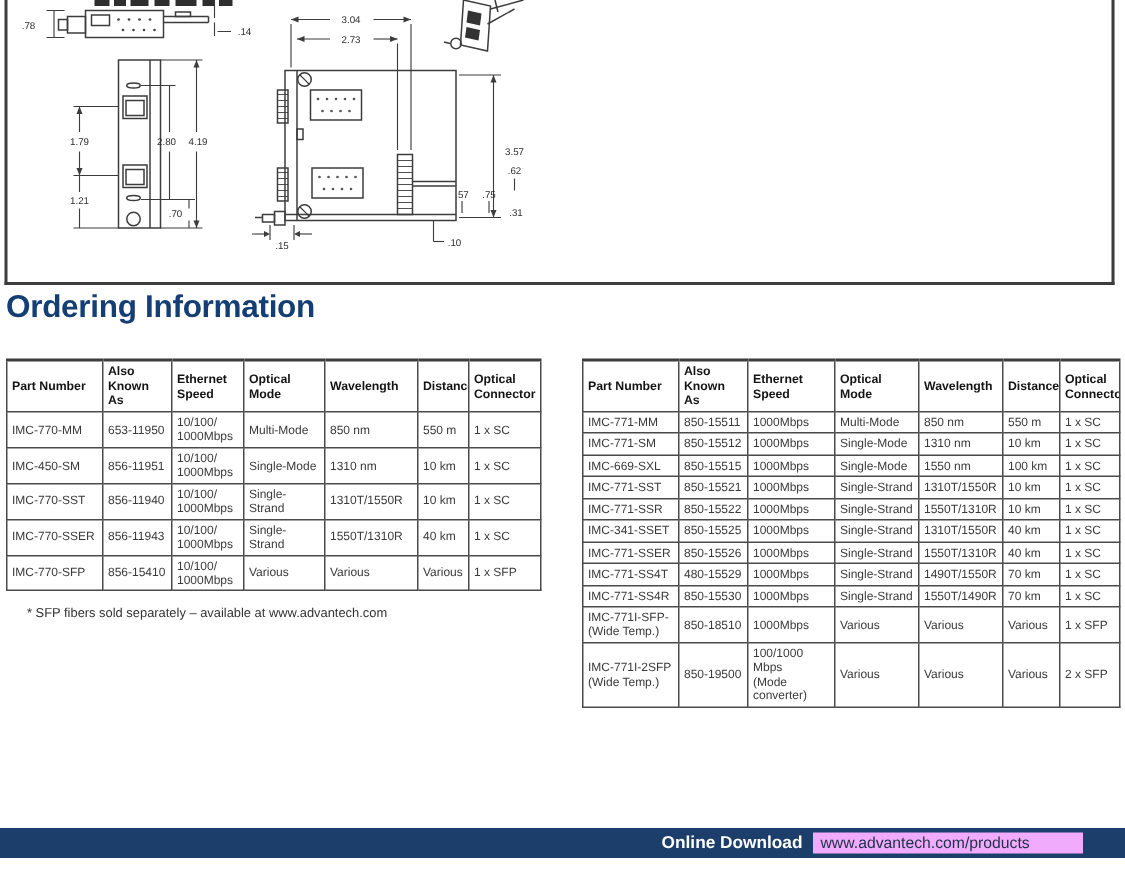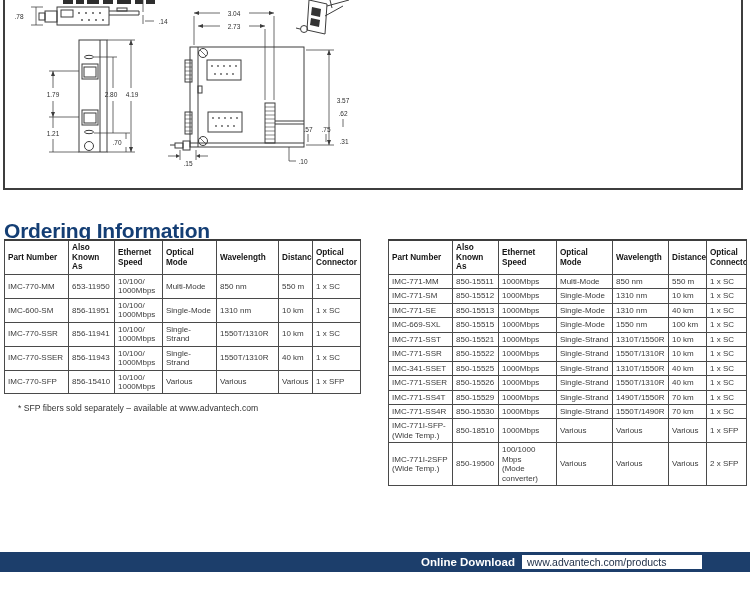--- a/index.html
+++ b/index.html
@@ -6,42 +6,42 @@
   body{
     width:750px;height:591px;position:relative;overflow:hidden;
     background:#ffffff;font-family:"Liberation Sans",sans-serif;
   }
   .drawing-box{
     position:absolute;left:3px;top:0;width:740px;height:190px;
     box-sizing:border-box;border:2px solid #3d3d3d;border-top:none;background:#fff;
   }
   .drawing-box svg{display:block}
   .page-title{
-    position:absolute;left:4px;top:219px;
+    position:absolute;left:4px;top:193px;
     font-size:21px;font-weight:bold;color:var(--accent,#143e74);
     letter-spacing:-0.2px;
   }
   table.otable{position:absolute;border-collapse:collapse;table-layout:fixed;background:#fff}
   table.otable th,table.otable td{
     border:1px solid #4a4a4a;font-size:8px;line-height:1.18;
     padding:2px 3px;white-space:pre-line;color:#3a3a3a;vertical-align:middle;
     text-align:left;overflow:hidden;
   }
   table.otable th{font-weight:bold;color:#141414;font-size:8.2px;border-top:2px solid #3d3d3d;}
   .t-left{left:4px;top:239px;width:356px}
   .t-right{left:388px;top:239px;width:358px}
   .footnotes{position:absolute;left:18px;top:402px;font-size:8.6px;color:#333;line-height:1.4}
   .footer-bar{
     position:absolute;left:0;top:552px;width:750px;height:20px;
     background:var(--bar,#1c3e6b);display:flex;align-items:center;
-    justify-content:flex-end;gap:7px;padding-right:48px;box-sizing:border-box;
+    justify-content:flex-end;gap:7px;padding-right:28px;box-sizing:border-box;
   }
   .footer-label{color:#fff;font-weight:bold;font-size:11.5px;white-space:nowrap}
   .url-box{
-    background:#ffffff;width:170px;height:14px;display:flex;align-items:center;
+    background:#f0abfc;width:170px;height:14px;display:flex;align-items:center;
     padding:0 5px;font-size:10.5px;color:#22324a;
   }
   svg text{font-family:"Liberation Sans",sans-serif;font-size:6.5px;fill:#2e2e2e}
 </style>
 </head>
 <body>
 
 <div class="drawing-box">
   <svg viewBox="0 0 735 186" width="735" height="186">
     <g stroke="#3c3c3c" fill="none" stroke-width="1">
@@ -309,36 +309,36 @@
         <td>IMC-770-MM</td>
         <td>653-11950</td>
         <td>10/100/
 1000Mbps</td>
         <td>Multi-Mode</td>
         <td>850 nm</td>
         <td>550 m</td>
         <td>1 x SC</td>
       </tr>
       <tr>
-        <td>IMC-600-SM</td>
+        <td>IMC-450-SM</td>
         <td>856-11951</td>
         <td>10/100/
 1000Mbps</td>
         <td>Single-Mode</td>
         <td>1310 nm</td>
         <td>10 km</td>
         <td>1 x SC</td>
       </tr>
       <tr>
-        <td>IMC-770-SSR</td>
-        <td>856-11941</td>
+        <td>IMC-770-SST</td>
+        <td>856-11940</td>
         <td>10/100/
 1000Mbps</td>
         <td>Single-Strand</td>
-        <td>1550T/1310R</td>
+        <td>1310T/1550R</td>
         <td>10 km</td>
         <td>1 x SC</td>
       </tr>
       <tr>
         <td>IMC-770-SSER</td>
         <td>856-11943</td>
         <td>10/100/
 1000Mbps</td>
         <td>Single-Strand</td>
         <td>1550T/1310R</td>
@@ -396,29 +396,20 @@
       <tr>
         <td>IMC-771-SM</td>
         <td>850-15512</td>
         <td>1000Mbps</td>
         <td>Single-Mode</td>
         <td>1310 nm</td>
         <td>10 km</td>
         <td>1 x SC</td>
       </tr>
       <tr>
-        <td>IMC-771-SE</td>
-        <td>850-15513</td>
-        <td>1000Mbps</td>
-        <td>Single-Mode</td>
-        <td>1310 nm</td>
-        <td>40 km</td>
-        <td>1 x SC</td>
-      </tr>
-      <tr>
         <td>IMC-669-SXL</td>
         <td>850-15515</td>
         <td>1000Mbps</td>
         <td>Single-Mode</td>
         <td>1550 nm</td>
         <td>100 km</td>
         <td>1 x SC</td>
       </tr>
       <tr>
         <td>IMC-771-SST</td>
@@ -451,21 +442,21 @@
         <td>IMC-771-SSER</td>
         <td>850-15526</td>
         <td>1000Mbps</td>
         <td>Single-Strand</td>
         <td>1550T/1310R</td>
         <td>40 km</td>
         <td>1 x SC</td>
       </tr>
       <tr>
         <td>IMC-771-SS4T</td>
-        <td>850-15529</td>
+        <td>480-15529</td>
         <td>1000Mbps</td>
         <td>Single-Strand</td>
         <td>1490T/1550R</td>
         <td>70 km</td>
         <td>1 x SC</td>
       </tr>
       <tr>
         <td>IMC-771-SS4R</td>
         <td>850-15530</td>
         <td>1000Mbps</td>

